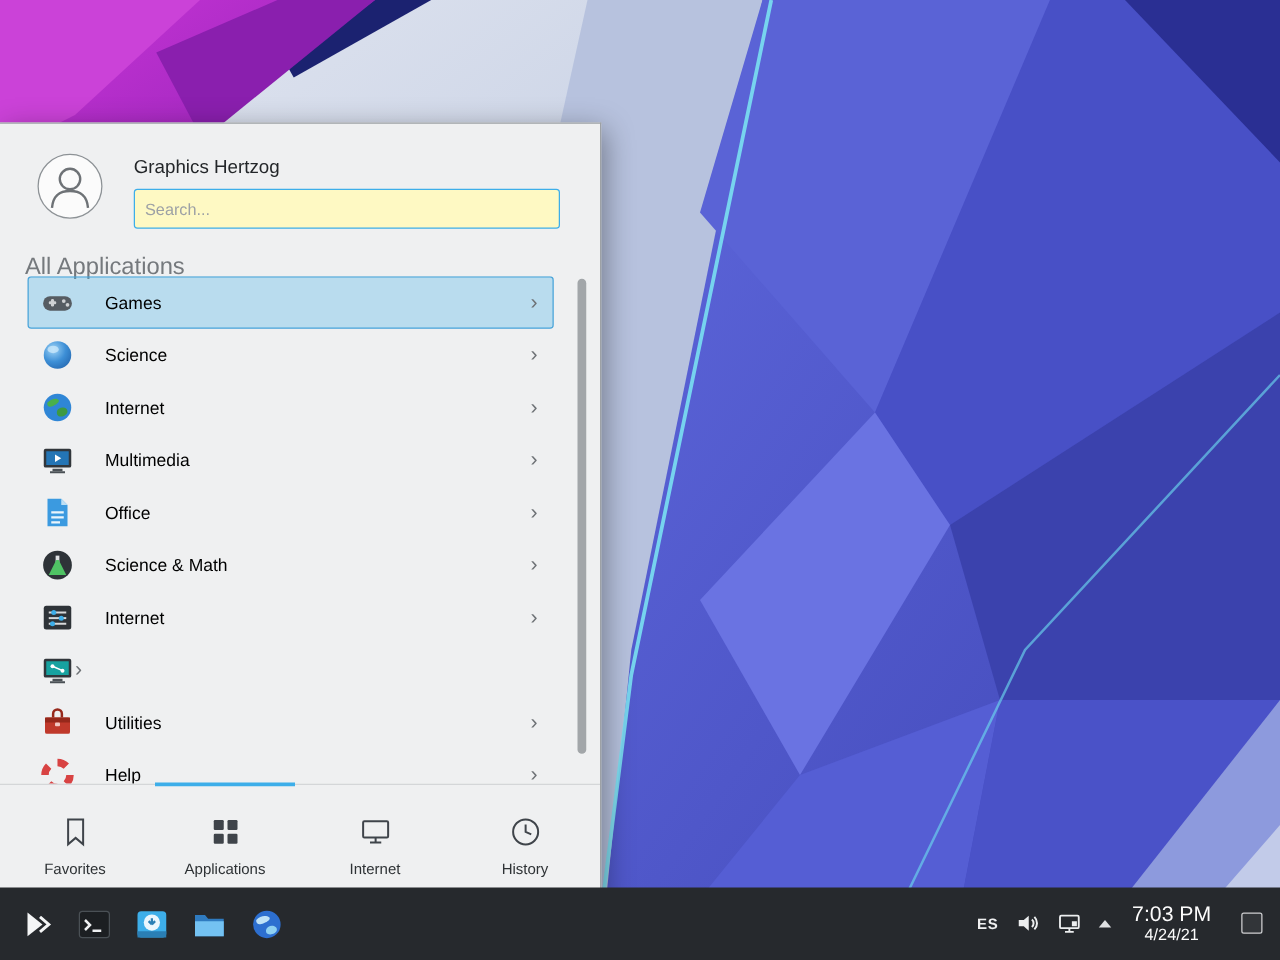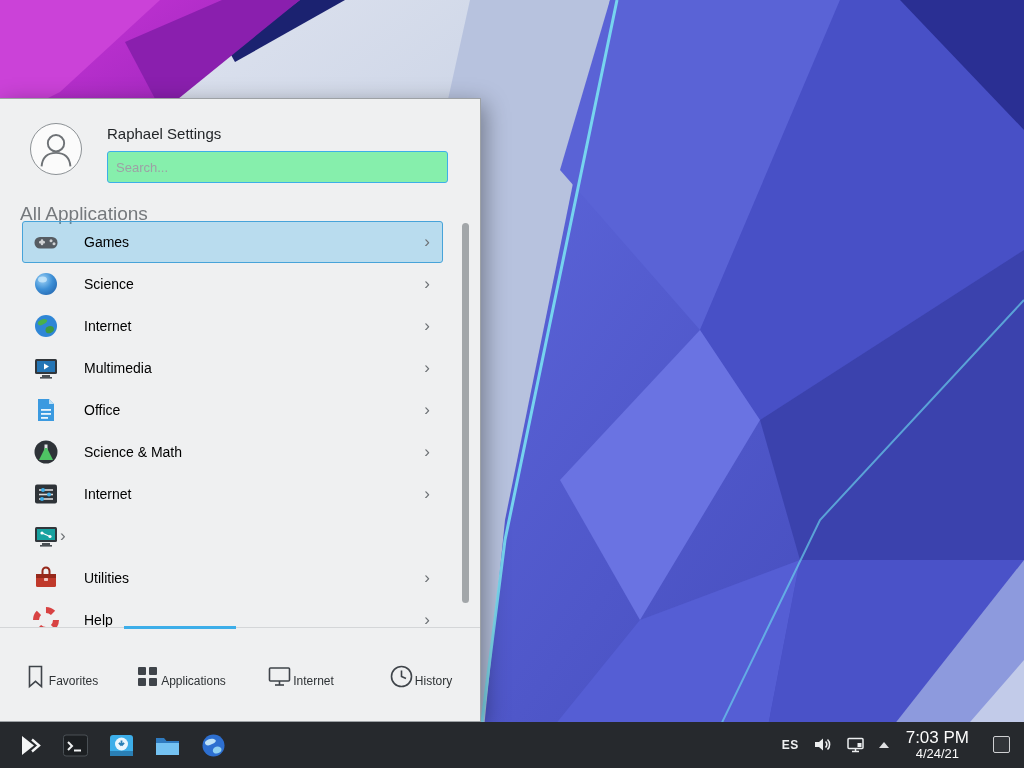--- a/index.html
+++ b/index.html
@@ -18,21 +18,21 @@
   }
   .launcher-header { display:flex; align-items:flex-start; padding:24px 30px 10px 30px; }
   .avatar {
     width:52px; height:52px; border-radius:50%; border:1px solid #8d9296;
     flex:0 0 auto; display:flex; align-items:center; justify-content:center; background:#fbfbfb;
   }
   .header-right { margin-left:25px; flex:1; }
   .user-name { font-size:15px; color:#232629; padding-top:2px; }
   .search-input {
     margin-top:9px; width:341px; height:27px; border:1px solid #3daee9; border-radius:3px;
-    background:#86efac; font-family:inherit; font-size:13px; color:#232629; padding:15px 8px; outline:none;
+    background:#fef9c3; font-family:inherit; font-size:13px; color:#232629; padding:15px 8px; outline:none;
   }
   .search-input::placeholder { color:#9da1a5; }
 
   .section-label { font-size:19px; color:#75797d; margin:10px 0 4px 20px; }
 
   .category-list { position:absolute; left:0; right:0; top:122px; bottom:94px; overflow:hidden; }
   .category-row {
     display:flex; align-items:center; height:42px; margin:0 37px 0 22px;
     padding:0 12px 0 9px; border:1px solid transparent; border-radius:3px; cursor:default;
   }
@@ -43,31 +43,31 @@
   .cat-arrow { font-size:17px; color:#6e7276; line-height:1; padding-bottom:2px; }
 
   .scrollbar { position:absolute; right:11px; top:124px; width:7px; height:380px;
     background:#a2a6a9; border-radius:4px; }
 
   
   .tabbar {
     position:absolute; left:0; right:0; bottom:0; height:94px;
     border-top:1px solid #d4d6d8; display:flex; background:#eff0f1;
   }
-  .tab { flex:1; position:relative; display:flex; flex-direction:row; align-items:center;
+  .tab { flex:1; position:relative; display:flex; flex-direction:column; align-items:center;
     justify-content:center; padding-top:4px; cursor:default; }
   .tab-indicator { position:absolute; top:-2px; left:4px; right:4px; height:3px; background:#3daee9; display:none; }
   .tab.active .tab-indicator { display:block; }
   .tab-icon { width:27px; height:27px; }
   .tab-icon svg { width:27px; height:27px; display:block; }
   .tab-label { margin-top:9px; font-size:12px; color:#2e3235; }
 
   
   .taskbar {
-    position:absolute; left:0; bottom:0; width:1024px; height:46px; background:#26292d;
+    position:absolute; left:0; bottom:0; width:1024px; height:58px; background:#26292d;
     display:flex; align-items:center; padding:0 6px;
   }
   .task-icon { width:34px; height:34px; margin:0 6px; display:flex; align-items:center; justify-content:center; border-radius:3px; }
   .task-icon svg { width:29px; height:29px; display:block; }
   .tray { margin-left:auto; display:flex; align-items:center; }
   .tray-item { margin:0 7px; display:flex; align-items:center; justify-content:center; }
   .kb-layout { font-size:12px; font-weight:bold; color:#eff0f1; letter-spacing:.5px; }
   .tray-item svg { width:19px; height:19px; display:block; }
   .caret-up { width:0; height:0; border-left:5px solid transparent; border-right:5px solid transparent; border-bottom:6px solid #dfe0e2; }
   .clock { text-align:center; color:#fcfcfc; margin:0 10px; line-height:1.15; }
@@ -119,21 +119,21 @@
 
   <div class="launcher-header">
     <div class="avatar">
       <svg viewBox="0 0 52 52">
         <circle cx="26" cy="20" r="8.5" fill="none" stroke="#6e7control3" stroke-width="2"></circle>
         <circle cx="26" cy="20" r="8.5" fill="none" stroke="#6e7276" stroke-width="2"></circle>
         <path d="M11 44 C12 33 18 30 26 30 C34 30 40 33 41 44" fill="none" stroke="#6e7276" stroke-width="2"></path>
       </svg>
     </div>
     <div class="header-right">
-      <div class="user-name">Raphael Settings</div>
+      <div class="user-name">Graphics Hertzog</div>
       <input class="search-input" type="text" placeholder="Search..." style="">
     </div>
   </div>
 
   <div class="section-label">All Applications</div>
 
   <div class="category-list">
 
     <div class="category-row selected">
       <span class="cat-icon">

